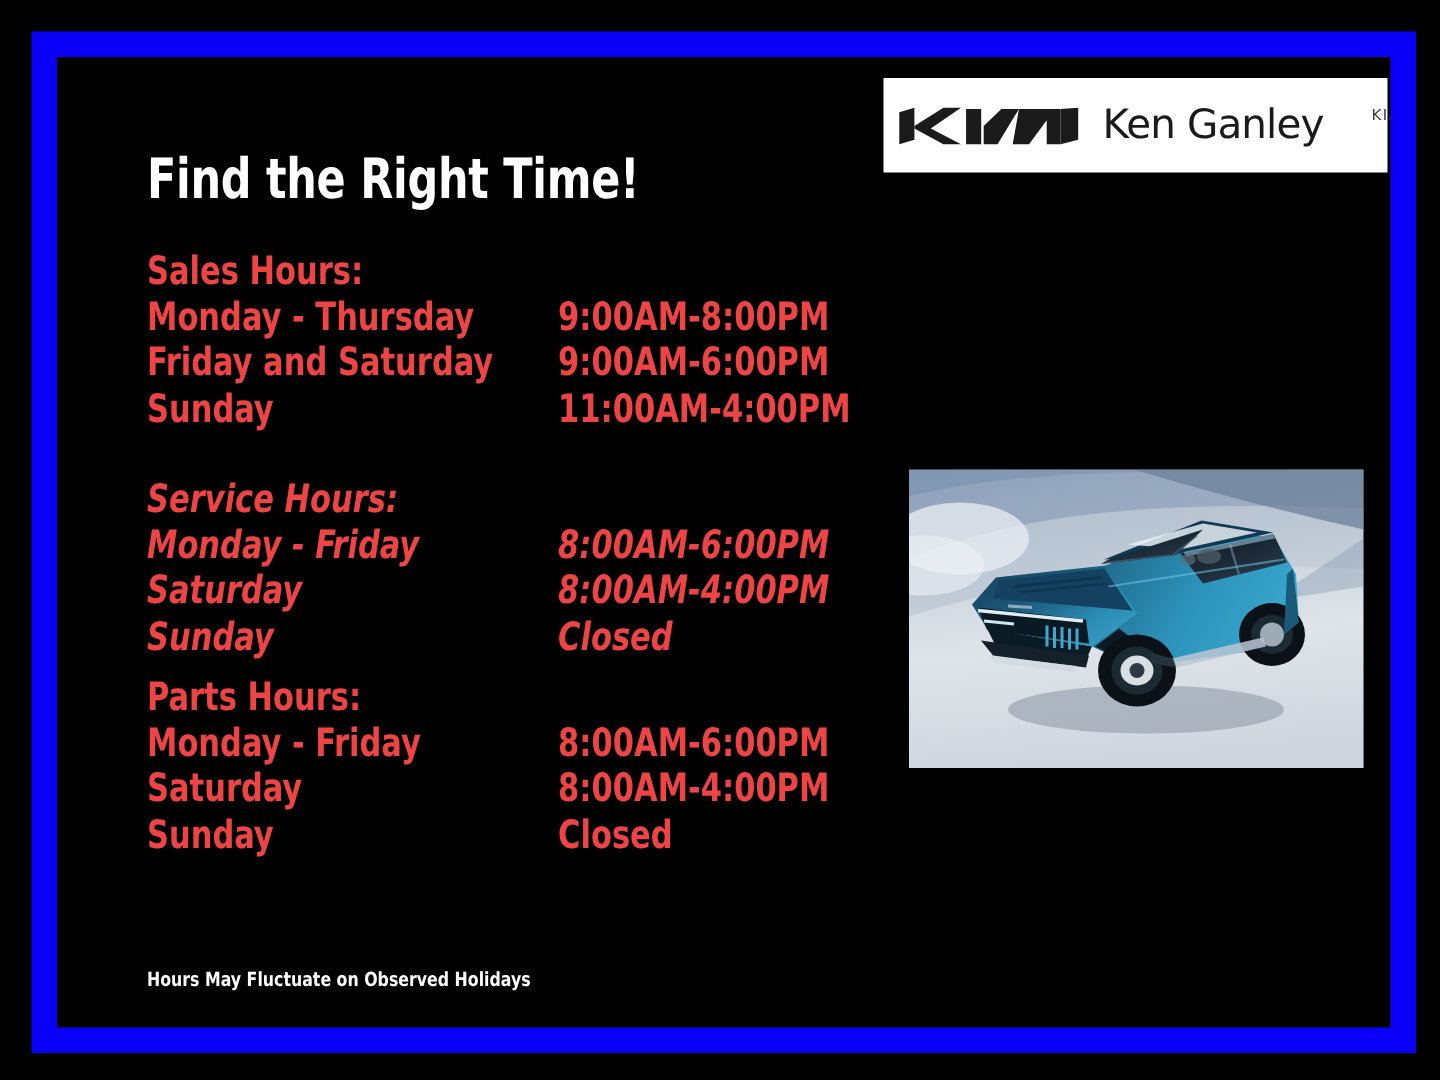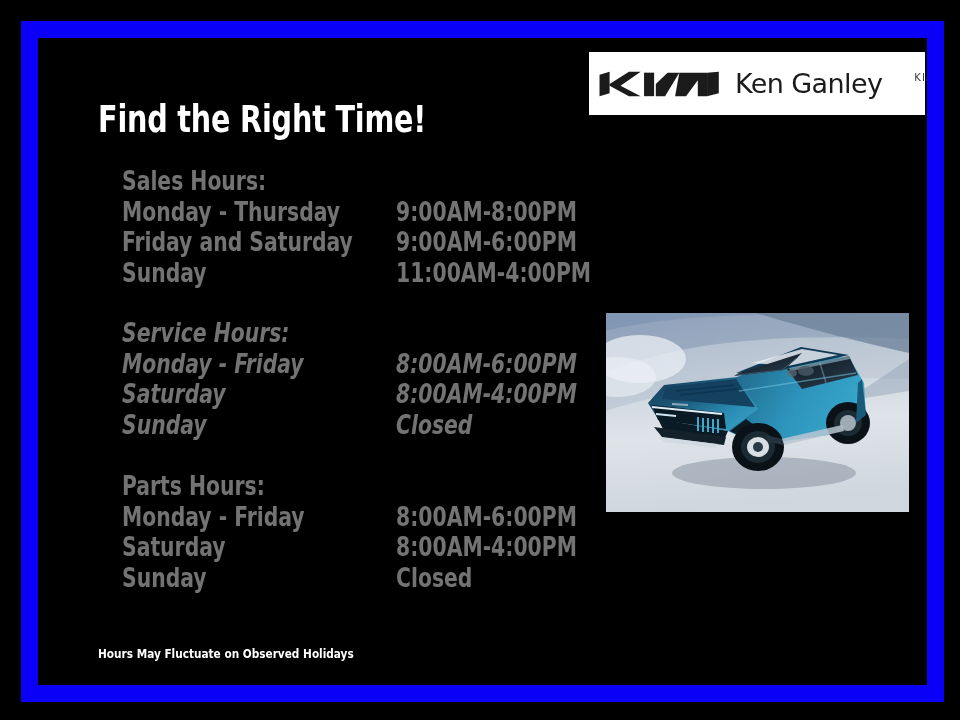--- a/index.html
+++ b/index.html
@@ -55,26 +55,25 @@
     letter-spacing: -0.2px;
     white-space: nowrap;
     transform: scaleX(0.86);
     transform-origin: left center;
   }
 
   
   .hours-block {
     position: absolute;
     left: 60px;
-    color: #737373;
-    margin-left: 24px;
+    color: #ef4444;
   }
   #hours-sales   { top: 128px; }
   #hours-service { top: 280px; font-style: italic; }
-  #hours-parts   { top: 433px; }
+  #hours-parts   { top: 412px; }
 
   .hours-heading {
     font-family: "DejaVu Sans Condensed", "Liberation Sans Narrow", "Liberation Sans", sans-serif;
     font-size: 26px;
     font-weight: bold;
     line-height: 30.5px;
     white-space: nowrap;
     transform: scaleX(0.87);
     transform-origin: left center;
   }

